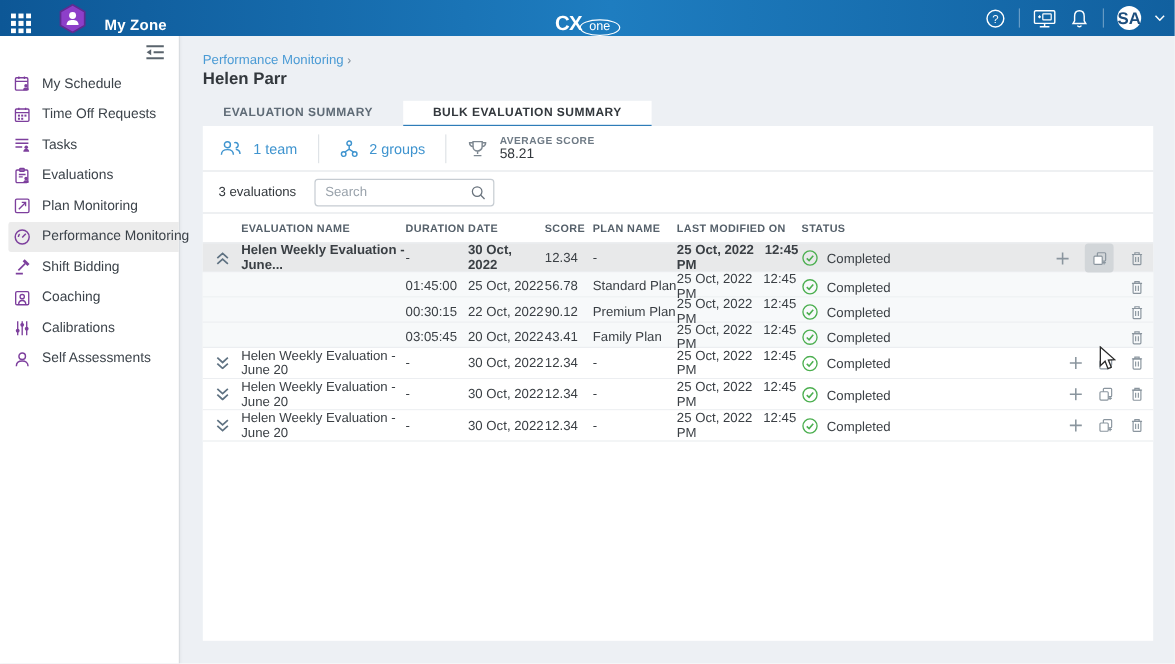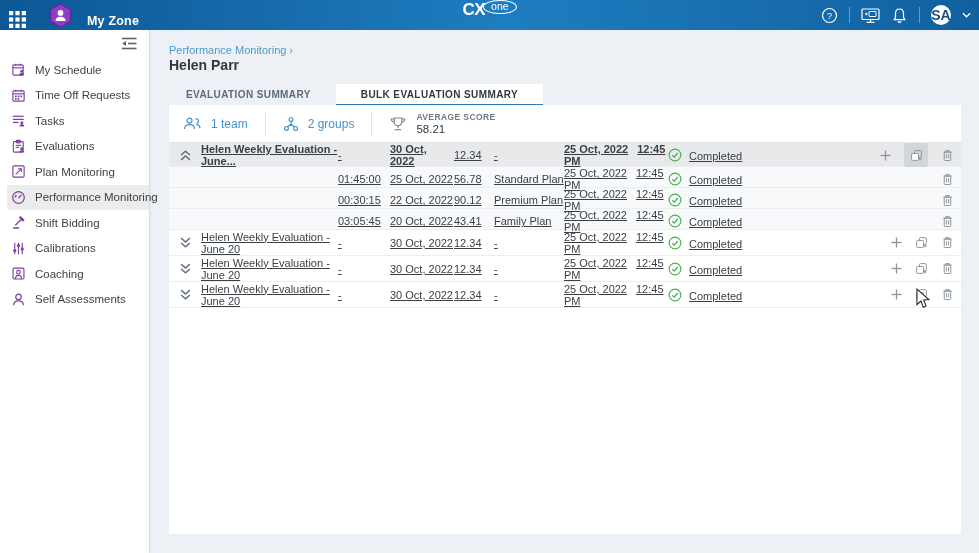--- a/index.html
+++ b/index.html
@@ -8,21 +8,21 @@
   svg { display:block; }
 
   
   .topbar { position:absolute; top:0; left:0; width:979px; height:30px;
     background:linear-gradient(90deg,#0d5796 0%, #1e7dc0 52%, #11609f 100%);
     display:flex; align-items:center; z-index:50; }
   .topbar-left { display:flex; align-items:flex-end; gap:12px; padding-left:9px; }
   .waffle { width:17px; height:17px; cursor:pointer; }
   .hexbadge { width:25px; height:25px; margin-left:10px; }
   .app-title { color:#fff; font-size:12.5px; font-weight:700; letter-spacing:.2px; margin-left:2px; }
-  .logo { position:absolute; left:50%; top:0; transform:translateX(-50%); height:30px; display:flex; align-items:flex-start; }
+  .logo { position:absolute; left:50%; top:0; transform:translateX(-50%); height:30px; display:flex; align-items:flex-end; }
   .logo-cx { color:#fff; font-size:17px; font-weight:700; letter-spacing:-0.5px; }
   .logo-one { color:#fff; font-size:10.5px; border:1.5px solid #fff; border-radius:50%; padding:0px 7px 1px 7px; margin-left:-2px; line-height:11px; height:14px; display:flex; align-items:center; }
   .topbar-right { position:absolute; right:8px; top:0; height:30px; display:flex; align-items:center; gap:11px; }
   .tb-ic { width:17px; height:17px; cursor:pointer; }
   .tb-sep { width:1px; height:16px; background:rgba(255,255,255,.35); }
   .avatar { width:20px; height:20px; border-radius:50%; background:#fff; color:#1d4e7d; font-size:14px; font-weight:700; display:flex; align-items:center; justify-content:center; cursor:pointer; }
   .av-chev { width:9px; height:6px; cursor:pointer; }
 
   
   .sidebar { position:absolute; top:30px; left:0; width:150px; height:523px; background:#fff;
@@ -59,21 +59,21 @@
   .eval-count { font-size:11px; color:#33383d; width:67px; }
   .search-wrap { position:relative; margin-left:13px; }
   .search-input { width:150px; height:23px; border:1px solid #c6ccd2; border-radius:3px; font-size:11px; padding:0 26px 0 8px; color:#3a3f44; outline:none; font-family:"Liberation Sans",sans-serif; }
   .search-input::placeholder { color:#99a2ab; }
   .search-ic { position:absolute; right:7px; top:5px; width:13px; height:13px; }
 
   
   .thead, .trow { display:grid; grid-template-columns:32px 137px 52px 64px 40px 70px 104px 1fr 112px; align-items:center; }
   .thead { height:25px; border-bottom:1px solid #dfe3e7; }
   .th { font-size:9px; font-weight:700; letter-spacing:.3px; color:#55606a; }
-  .trow { border-bottom:1px solid #eceef1; font-size:11px; color:#3a3f44; background:#fff;text-decoration:underline; }
+  .trow { border-bottom:1px solid #eceef1; font-size:11px; color:#3a3f44; background:#fff; }
   .trow.selected { background:#e8e9ea; }
   .trow.selected .b { font-weight:700; }
   .trow.child { background:#f7f9fa; height:21px; }
   .trow.parent { height:26px; }
   .trow.parent.selected { height:24px; }
   .cell-chev { display:flex; justify-content:center; cursor:pointer; }
   .mod-time { margin-left:9px; }
   .status-cell { display:flex; align-items:flex-end; gap:7px; }
   .actions { display:flex; align-items:center; justify-content:flex-end; gap:13px; padding-right:7px; }
   .act-ic { width:13px; height:13px; cursor:pointer; }
@@ -372,29 +372,29 @@
       <span class="nav-label">Performance Monitoring</span>
     </div>
     <div class="nav-item">
       <svg class="nav-ic">
           <use href="#i-gavel"></use>
         </svg>
       <span class="nav-label">Shift Bidding</span>
     </div>
     <div class="nav-item">
       <svg class="nav-ic">
+          <use href="#i-coaching"></use>
+        </svg>
+      <span class="nav-label">Coaching</span>
+    </div>
+    <div class="nav-item">
+      <svg class="nav-ic">
           <use href="#i-calib"></use>
         </svg>
       <span class="nav-label">Calibrations</span>
-    </div>
-    <div class="nav-item">
-      <svg class="nav-ic">
-          <use href="#i-coaching"></use>
-        </svg>
-      <span class="nav-label">Coaching</span>
     </div>
     <div class="nav-item">
       <svg class="nav-ic">
           <use href="#i-selfassess"></use>
         </svg>
       <span class="nav-label">Self Assessments</span>
     </div>
   </div>
 </div>
 
@@ -430,21 +430,41 @@
         <svg width="18" height="16">
             <use href="#i-trophy"></use>
           </svg>
         <div class="avg-texts">
           <span class="avg-label">AVERAGE SCORE</span>
           <span class="avg-value">58.21</span>
         </div>
       </div>
     </div>
 
-
+    <div class="toolbar">
+      <span class="eval-count">3 evaluations</span>
+      <div class="search-wrap">
+        <input class="search-input" type="text" placeholder="Search" style="">
+        <svg class="search-ic">
+            <use href="#i-search"></use>
+          </svg>
+      </div>
+    </div>
+
+    <div class="thead">
+      <div class="th"></div>
+      <div class="th">EVALUATION NAME</div>
+      <div class="th">DURATION</div>
+      <div class="th">DATE</div>
+      <div class="th">SCORE</div>
+      <div class="th">PLAN NAME</div>
+      <div class="th">LAST MODIFIED ON</div>
+      <div class="th">STATUS</div>
+      <div class="th"></div>
+    </div>
 
     <div class="trow parent selected">
       <div class="cell-chev">
           <svg width="11" height="11">
             <use href="#i-dblup"></use>
           </svg>
         </div>
       <div class="b">Helen Weekly Evaluation - June...</div>
       <div>-</div>
       <div class="b">30 Oct, 2022</div>

